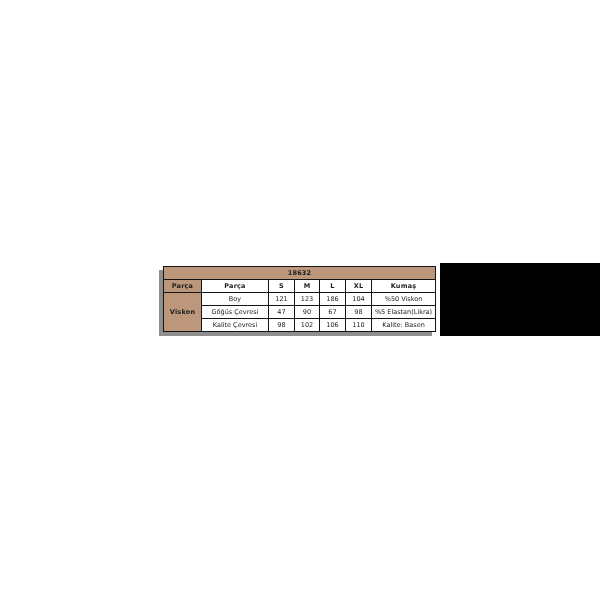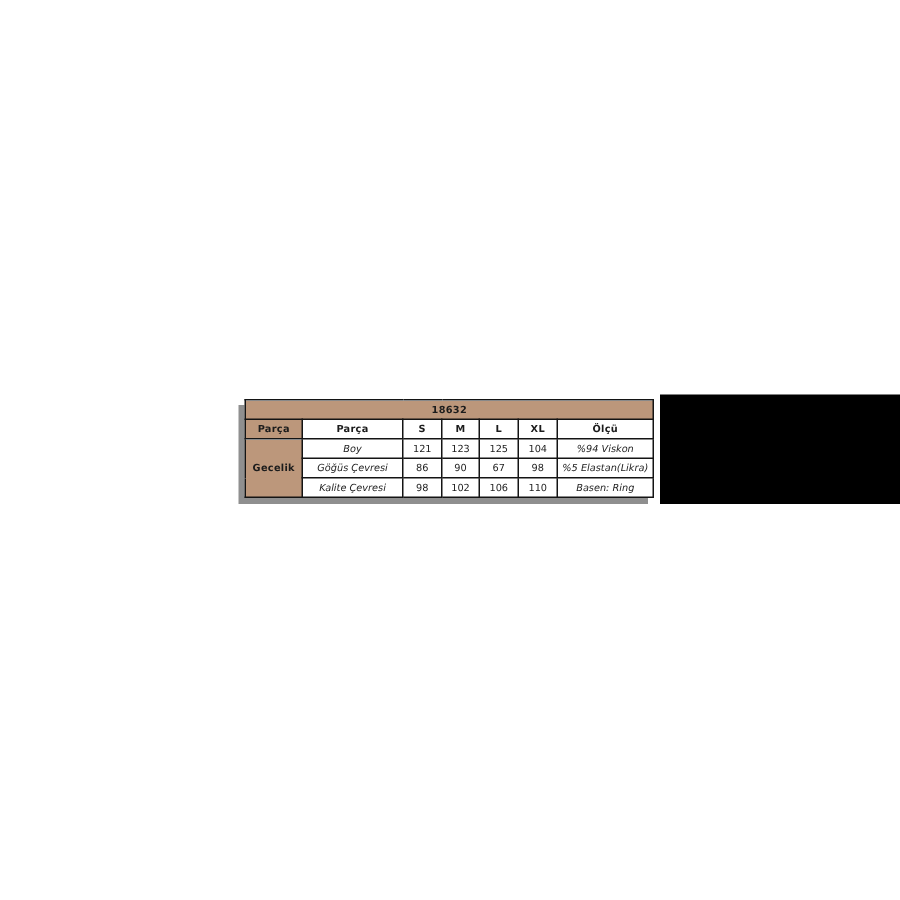--- a/index.html
+++ b/index.html
@@ -40,21 +40,20 @@
   td.tan {
     background: #bc977b;
   }
   td.bold {
     font-weight: 700;
     letter-spacing: 0.2px;
   }
   td.left {
     text-align: left;
     padding-left: 2px;
-    font-style: italic;
   }
   .black-panel {
     position: absolute;
     left: 440px;
     top: 263px;
     width: 160px;
     height: 73px;
     background: #000000;
   }
 </style>
@@ -77,45 +76,45 @@
       <tr>
         <td colspan="7" class="tan bold">18632</td>
       </tr>
       <tr>
         <td class="tan bold">Parça</td>
         <td class="bold">Parça</td>
         <td class="bold">S</td>
         <td class="bold">M</td>
         <td class="bold">L</td>
         <td class="bold">XL</td>
-        <td class="bold">Ölçü</td>
+        <td class="bold">Kumaş</td>
       </tr>
       <tr>
-        <td rowspan="3" class="tan bold">Gecelik</td>
+        <td rowspan="3" class="tan bold">Viskon</td>
         <td class="left">Boy</td>
         <td>121</td>
         <td>123</td>
-        <td>125</td>
+        <td>186</td>
         <td>104</td>
-        <td class="left">%94 Viskon</td>
+        <td class="left">%50 Viskon</td>
       </tr>
       <tr>
         <td class="left">Göğüs Çevresi</td>
-        <td>86</td>
+        <td>47</td>
         <td>90</td>
         <td>67</td>
         <td>98</td>
         <td class="left">%5 Elastan(Likra)</td>
       </tr>
       <tr>
         <td class="left">Kalite Çevresi</td>
         <td>98</td>
         <td>102</td>
         <td>106</td>
         <td>110</td>
-        <td class="left">Basen: Ring</td>
+        <td class="left">Kalite: Basen</td>
       </tr>
     </tbody>
   </table>
 
   <div class="black-panel"></div>
 
 </div>
 
 </body></html>

